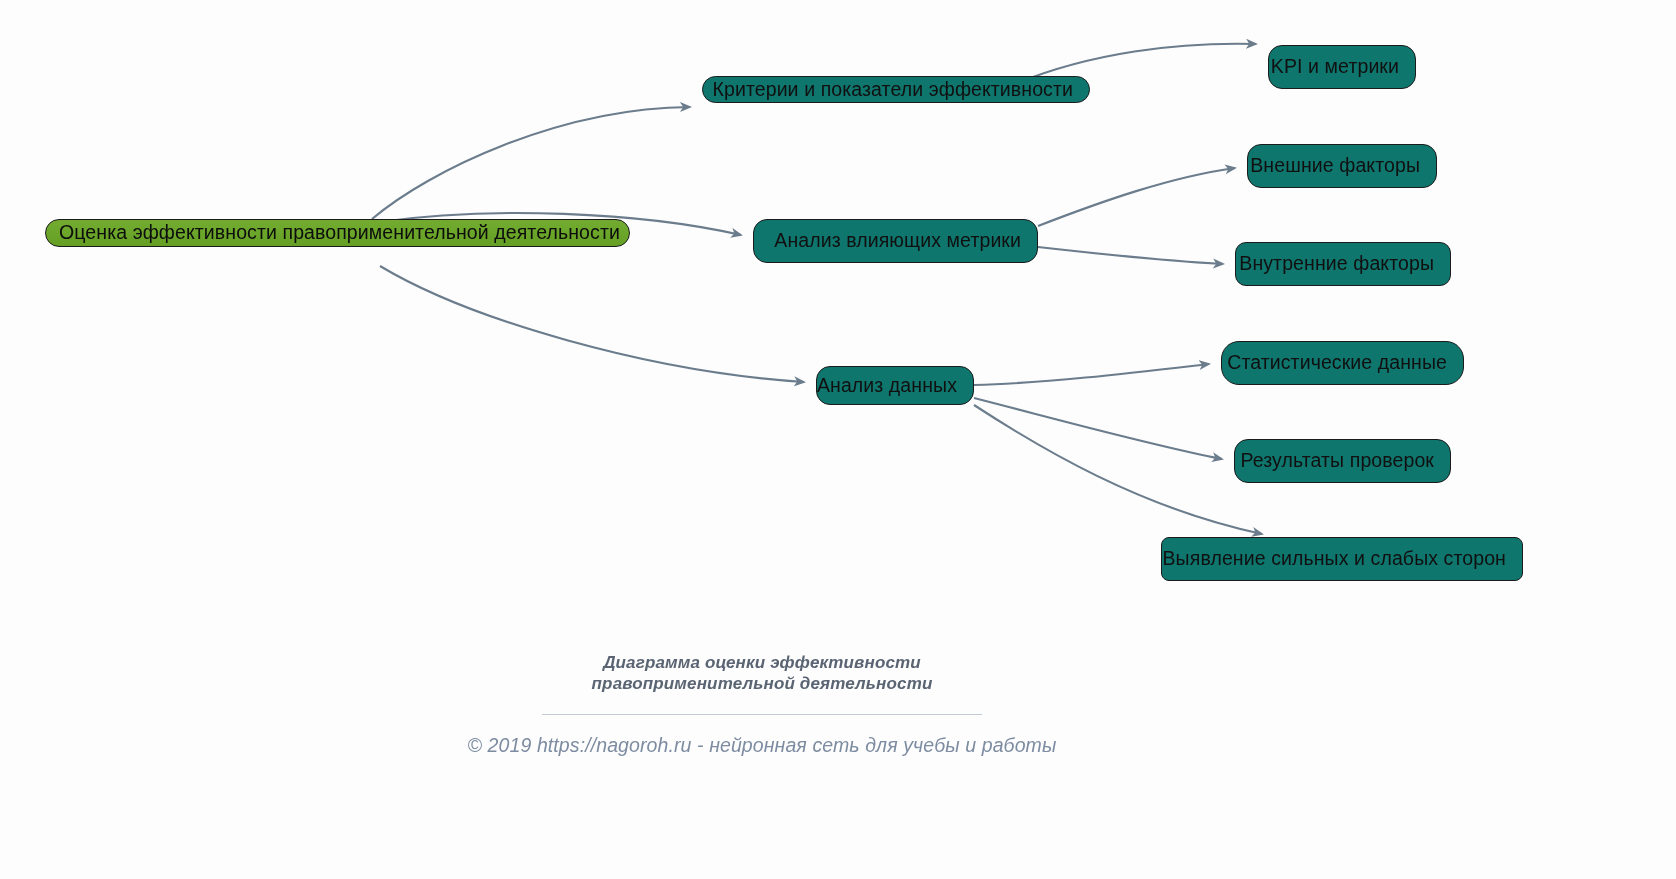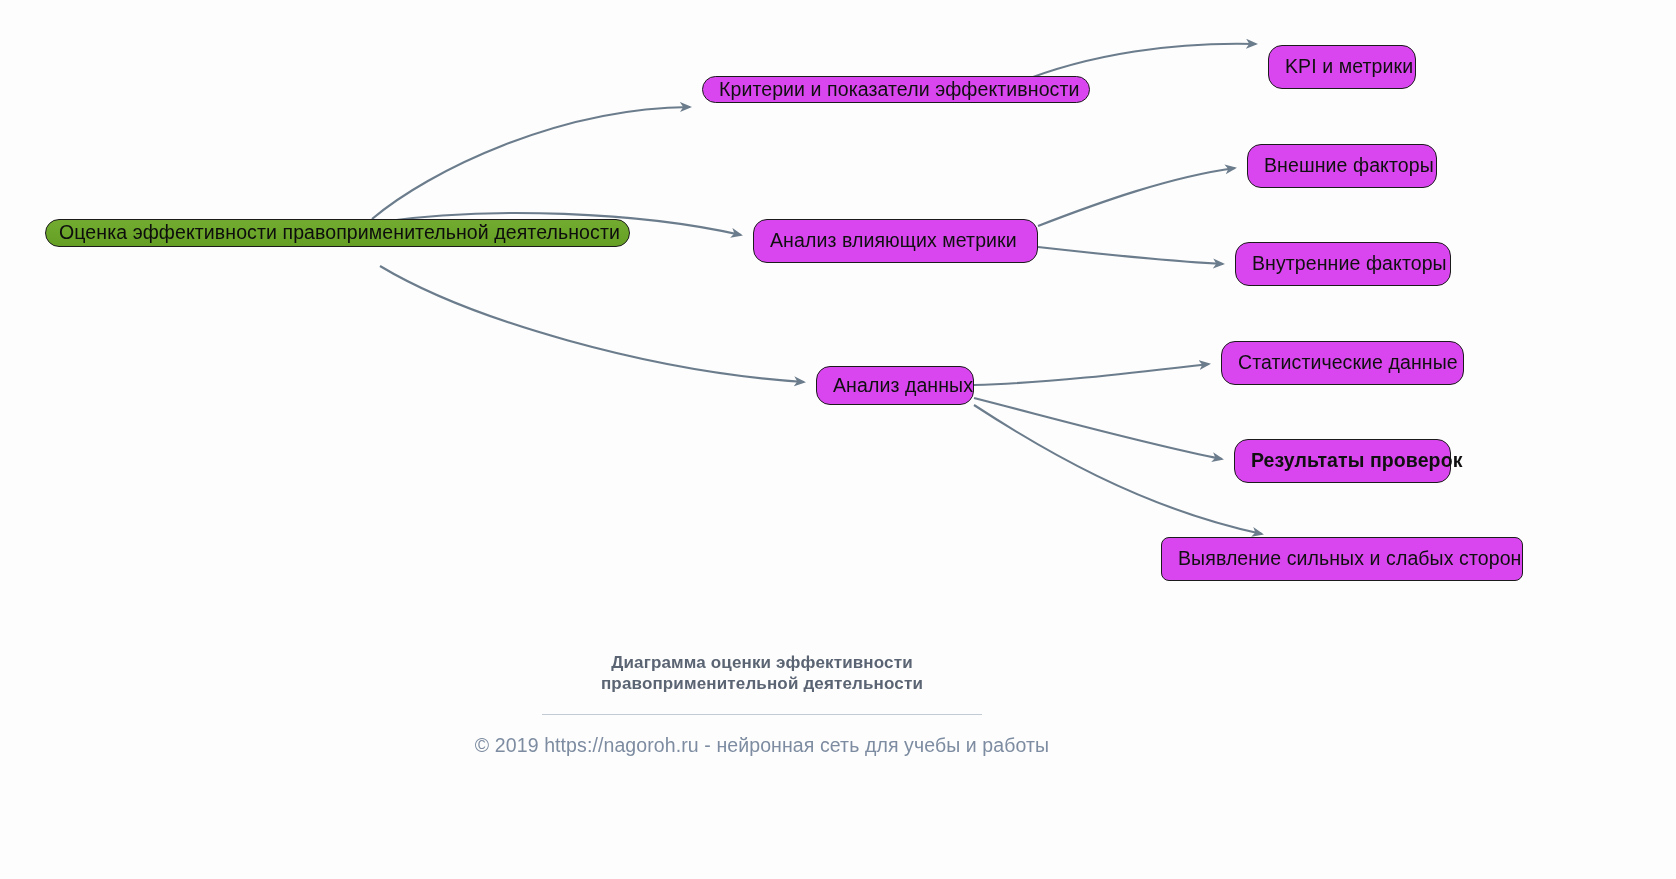--- a/index.html
+++ b/index.html
@@ -23,24 +23,24 @@
     top: 0;
     width: 1676px;
     height: 879px;
     pointer-events: none;
   }
   .node {
     position: absolute;
     box-sizing: border-box;
     display: flex;
     align-items: center;
-    justify-content: flex-start;
+    justify-content: flex-end;
     border: 1.6px solid #1b1b1b;
     border-radius: 14px;
-    background: #d946ef;
+    background: #0f766e;
     color: #101010;
     font-size: 19.5px;
     line-height: 1;
     white-space: nowrap;
     padding: 0 16px;
     letter-spacing: 0.1px;
   }
   .node.root {
     background: #6aa52a;
     background: linear-gradient(180deg, #72ab2f 0%, #65a025 100%);
@@ -48,20 +48,21 @@
     color: #0d0d0d;
     justify-content: flex-start;
     padding-left: 13px;
   }
   .caption-wrap {
     position: absolute;
     left: 0;
     top: 652px;
     width: 1524px;
     text-align: center;
+    font-style: italic;
   }
   .caption {
     color: #5a6473;
     font-size: 17px;
     font-weight: bold;
     line-height: 1.25;
     letter-spacing: 0.15px;
   }
   .divider {
     width: 440px;
@@ -113,33 +114,33 @@
   </div>
 
   <div class="node" style="left:753px; top:219px; width:285px; height:44px;">
     <span>Анализ влияющих метрики</span>
   </div>
 
   <div class="node" style="left:1247px; top:144px; width:190px; height:44px;">
     <span>Внешние факторы</span>
   </div>
 
-  <div class="node" style="left:1235px; top:242px; width:216px; height:44px;">
+  <div class="node" style="left:1235px; top:242px; width:216px; height:44px;border-radius:11px;">
     <span>Внутренние факторы</span>
   </div>
 
   <div class="node" style="left:816px; top:366px; width:158px; height:39px;">
     <span>Анализ данных</span>
   </div>
 
-  <div class="node" style="left:1221px; top:341px; width:243px; height:44px;">
+  <div class="node" style="left:1221px; top:341px; width:243px; height:44px;border-radius:18px;">
     <span>Статистические данные</span>
   </div>
 
-  <div class="node" style="left:1234px; top:439px; width:217px; height:44px;font-weight:bold;">
+  <div class="node" style="left:1234px; top:439px; width:217px; height:44px;">
     <span>Результаты проверок</span>
   </div>
 
   <div class="node" style="left:1161px; top:537px; width:362px; height:44px;border-radius:8px;">
     <span>Выявление сильных и слабых сторон</span>
   </div>
 
   <div class="caption-wrap">
     <div class="caption">
       <div>Диаграмма оценки эффективности</div>

